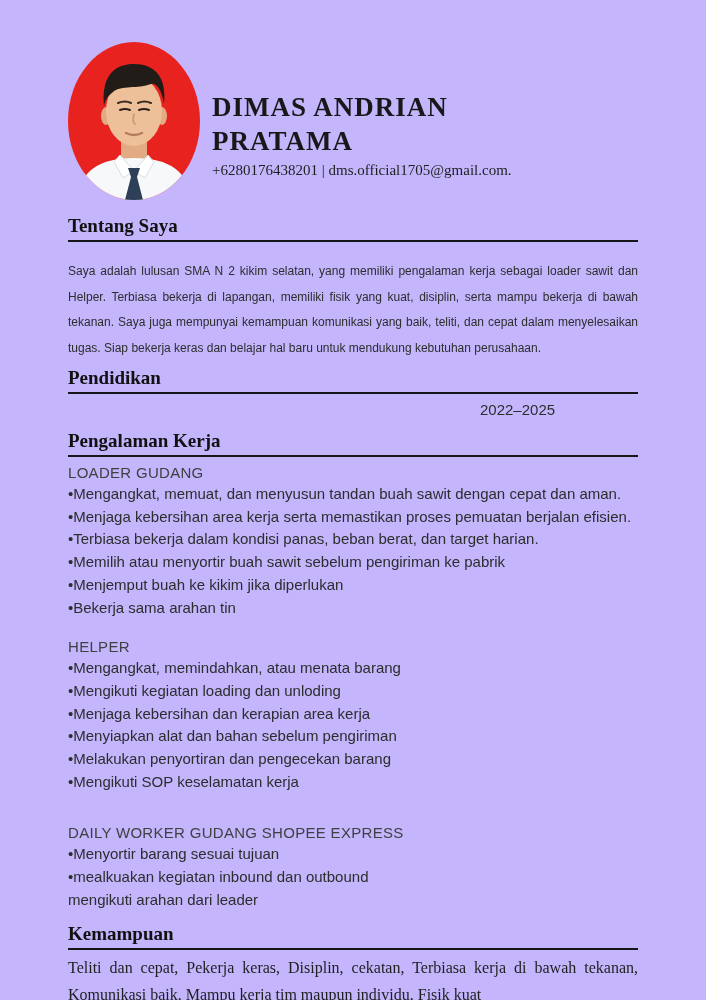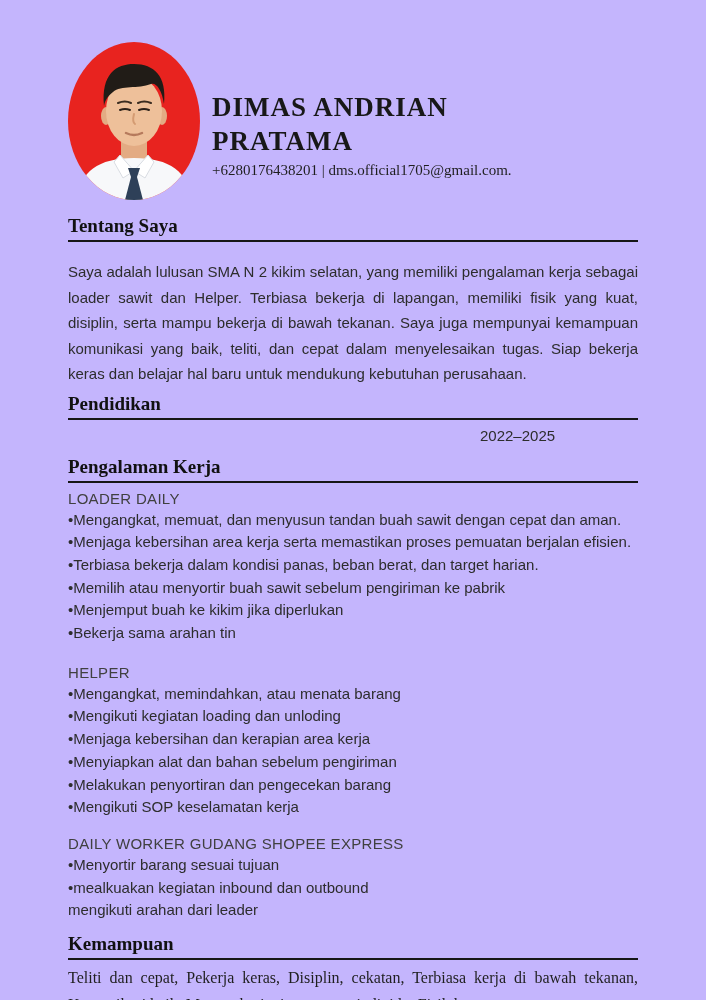--- a/index.html
+++ b/index.html
@@ -38,33 +38,33 @@
   .section-title {
     font-family: "Liberation Serif", serif;
     font-weight: bold;
     font-size: 19px;
     line-height: 21px;
     color: #111111;
   }
   .rule { border: 0; border-top: 2.5px solid #161616; margin-top: 4px; }
   .about-body {
     margin-top: 17px;
-    font-size: 15px;
+    font-size: 12px;
     line-height: 25.5px;
     text-align: justify;
     color: #2d2d2d;
   }
   .sec-education { margin-top: 6px; }
   .edu-row { position: relative; margin-top: 7px; height: 21px; font-size: 15px; color: #2d2d2d; }
   .edu-school { position: absolute; left: 0; top: 0; }
   .edu-period { position: absolute; left: 412px; top: 0; }
   .sec-experience { margin-top: 8px; }
   .job-title { margin-top: 5px; font-size: 15px; line-height: 21px; color: #404040; letter-spacing: 0.3px; }
   .job + .job .job-title { margin-top: 17px; }
-  .job.gap-lg .job-title { margin-top: 14px; }
+  .job.gap-lg .job-title { margin-top: 29px; }
   .job-lines { font-size: 15px; line-height: 22.7px; text-align: justify; color: #2d2d2d; }
   .job-line { }
   .sec-skills { margin-top: 11px; }
   .skills-body {
     margin-top: 4px;
     font-family: "Liberation Serif", serif;
     font-size: 16px;
     line-height: 27px;
     text-align: justify;
     color: #1f1f1f;
@@ -136,21 +136,21 @@
     <div class="edu-row">
       <span class="edu-period">2022–2025</span>
     </div>
   </div>
 
   <div class="section sec-experience">
     <div class="section-title">Pengalaman Kerja</div>
     <hr class="rule">
 
     <div class="job">
-      <div class="job-title">LOADER DAILY</div>
+      <div class="job-title">LOADER GUDANG</div>
       <div class="job-lines">
         <div class="job-line">•Mengangkat, memuat, dan menyusun tandan buah sawit dengan cepat dan aman.</div>
         <div class="job-line">•Menjaga kebersihan area kerja serta memastikan proses pemuatan berjalan efisien.</div>
         <div class="job-line">•Terbiasa bekerja dalam kondisi panas, beban berat, dan target harian.</div>
         <div class="job-line">•Memilih atau menyortir buah sawit sebelum pengiriman ke pabrik</div>
         <div class="job-line">•Menjemput buah ke kikim jika diperlukan</div>
         <div class="job-line">•Bekerja sama arahan tin</div>
       </div>
     </div>
 

